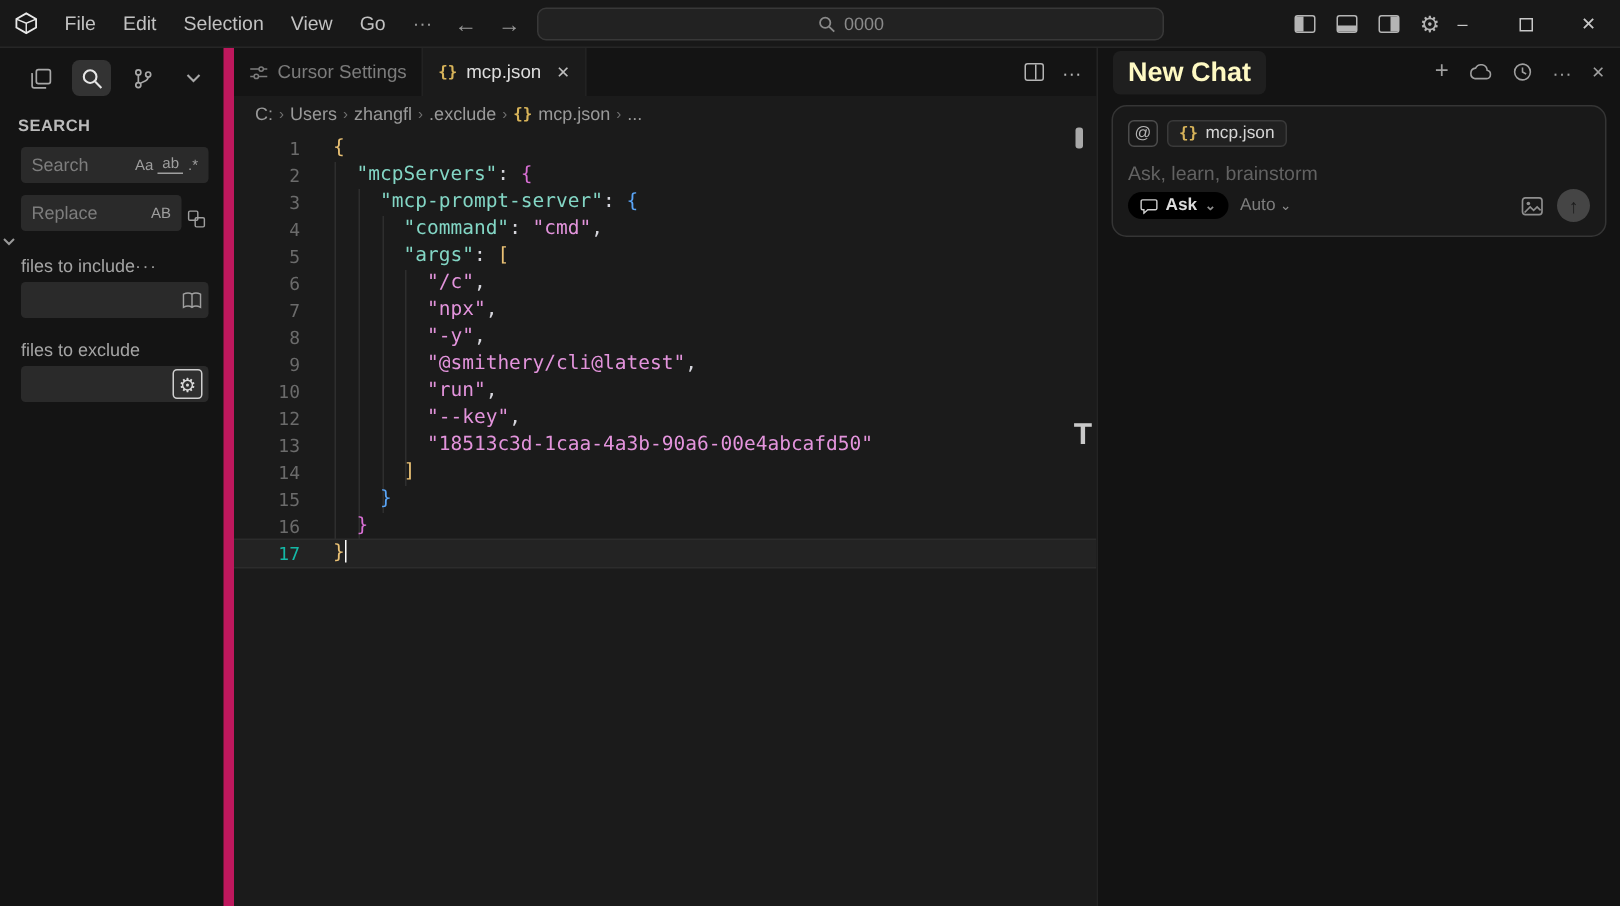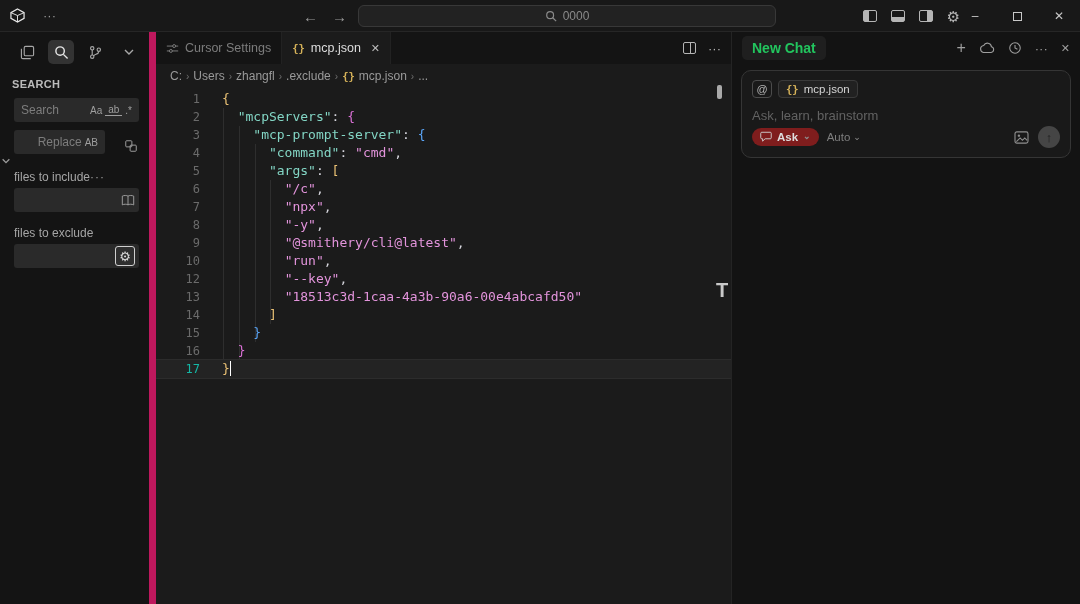--- a/index.html
+++ b/index.html
@@ -46,21 +46,21 @@
   .panel-title { padding:6px 12px 8px 12px; font-size:11px; font-weight:bold; color:#bbbbbb; letter-spacing:.3px; }
   .toggle-replace { position:absolute; left:0; top:124px; width:12px; color:#9a9a9a; display:flex; justify-content:center; }
   .input-box {
     margin:0 10px 8px 14px; height:24px; background:#2a2a2a; border-radius:3px;
     display:flex; align-items:center; padding:0 4px 0 7px; font-size:12px; color:#7d7d7d;
   }
   .input-box .ph { flex:1; }
   .mini-ic { font-size:10px; color:#9f9f9f; padding:0 3px; white-space:nowrap; }
   .mini-ic.uword { border-bottom:1px solid #9f9f9f; }
   .replace-row { display:flex; align-items:center; }
-  .replace-row .input-box { flex:1; margin-right:16px;text-align:right; }
+  .replace-row .input-box { flex:1; margin-right:0; }
   .replace-all-btn { width:20px; color:#9f9f9f; margin-right:8px; display:flex; justify-content:center; }
   .files-label { display:flex; align-items:center; padding:8px 12px 4px 14px; font-size:12px; color:#a5a5a5; }
   .dots { color:#9f9f9f; letter-spacing:1px; }
   .side-input { margin:0 10px 6px 14px; height:24px; background:#2a2a2a; border-radius:3px; display:flex; align-items:center; justify-content:flex-end; padding:0 4px; }
   .book-ic { color:#9f9f9f; }
   .excl-gear-btn {
     width:20px; height:20px; border:1px solid #cfcfcf; border-radius:3px; background:#2f2f2f;
     display:flex; align-items:center; justify-content:center; color:#d8d8d8; font-size:13px; line-height:1;
   }
   
@@ -85,51 +85,58 @@
   .tok-punc { color:#d6d6dd; }
   .tok-b1 { color:#ebc275; }
   .tok-b2 { color:#da70d6; }
   .tok-b3 { color:#5aa5f7; }
   .caret { display:inline-block; width:1.5px; height:15px; background:#ffffff; vertical-align:-3px; }
   .indent-guide { position:absolute; width:1px; background:#2e2e2e; }
   .ovr-bar { position:absolute; left:561px; top:53px; width:5px; height:14px; background:#a9a9a9; border-radius:2px; }
   .ovr-t { position:absolute; left:556px; top:247px; width:20px; color:#c9c9c9; font-size:20px; font-weight:bold; text-align:center; }
   
   .chat-header { height:32px; display:flex; align-items:center; padding:0 10px; }
-  .chat-tab { background:#1f1f1f; border-radius:5px; padding:4px 10px; font-size:14px; font-weight:bold; color:#22c55e; }
+  .chat-tab { background:#1f1f1f; border-radius:5px; padding:4px 10px; font-size:18px; font-weight:bold; color:#fef9c3; }
   .chat-header-icons { margin-left:auto; display:flex; align-items:center; gap:13px; color:#9f9f9f; font-size:13px; }
   .chat-card {
     position:absolute; left:9px; right:9px; top:38px; height:88px;
     background:#191919; border:1px solid #353535; border-radius:10px; padding:9px 10px;
   }
   .ctx-row { display:flex; align-items:center; gap:6px; }
   .at-btn { width:20px; height:18px; border:1px solid #4c4c4c; border-radius:4px; display:flex; align-items:center; justify-content:center; color:#b5b5b5; font-size:11px; }
   .ctx-chip { display:flex; align-items:center; gap:5px; border:1px solid #3a3a3a; background:#212121; border-radius:4px; padding:2px 7px; font-size:11.5px; color:#d5d5d5; }
   .chat-placeholder { margin-top:10px; font-size:13px; color:#626262; }
   .chat-bottom { position:absolute; left:10px; right:10px; bottom:9px; display:flex; align-items:center; }
-  .ask-pill { display:flex; align-items:flex-start; gap:5px; background:#7f1d1d; border-radius:10px; padding:3px 8px; font-size:11.5px; color:#dddddd; font-weight:bold; }
+  .ask-pill { display:flex; align-items:center; gap:5px; background:#000000; border-radius:10px; padding:3px 8px; font-size:11.5px; color:#dddddd; font-weight:bold; }
   .pill-chev { color:#8f8f8f; font-size:9px; }
   .auto-sel { margin-left:8px; font-size:11.5px; color:#7e7e7e; display:flex; align-items:center; gap:3px; }
   .chat-bottom-right { margin-left:auto; display:flex; align-items:center; gap:9px; }
   .img-ic { color:#8f8f8f; }
   .send-btn { width:22px; height:22px; border-radius:50%; background:#454545; color:#1c1c1c; display:flex; align-items:center; justify-content:center; font-size:13px; font-weight:bold; }
   svg { display:block; }
 </style>
 </head>
 <body>
 
 <div id="app">
 
   <div class="titlebar">
     <div class="logo">
       <svg width="15" height="15" viewBox="0 0 16 16">
           <path d="M8 1 L15 5 L15 11 L8 15 L1 11 L1 5 Z" fill="none" stroke="#e8e8e8" stroke-width="1.3"></path>
           <path d="M1 5 L8 8 L15 5 M8 8 L8 15" fill="none" stroke="#e8e8e8" stroke-width="1"></path>
         </svg>
     </div>
+    <div id="menu-container" style="display: flex;">
+        <span class="menu-item">File</span>
+        <span class="menu-item">Edit</span>
+        <span class="menu-item">Selection</span>
+        <span class="menu-item">View</span>
+        <span class="menu-item">Go</span>
+      </div>
     <span class="menu-more">···</span>
     <div class="nav-arrows">
       <span>←</span>
       <span>→</span>
     </div>
     <div class="cmd-center">
       <span>
         <svg width="12" height="12" viewBox="0 0 14 14">
             <circle cx="6" cy="6" r="4" fill="none" stroke="#8a8a8a" stroke-width="1.4"></circle>
             <line x1="9" y1="9" x2="13" y2="13" stroke="#8a8a8a" stroke-width="1.4"></line>

